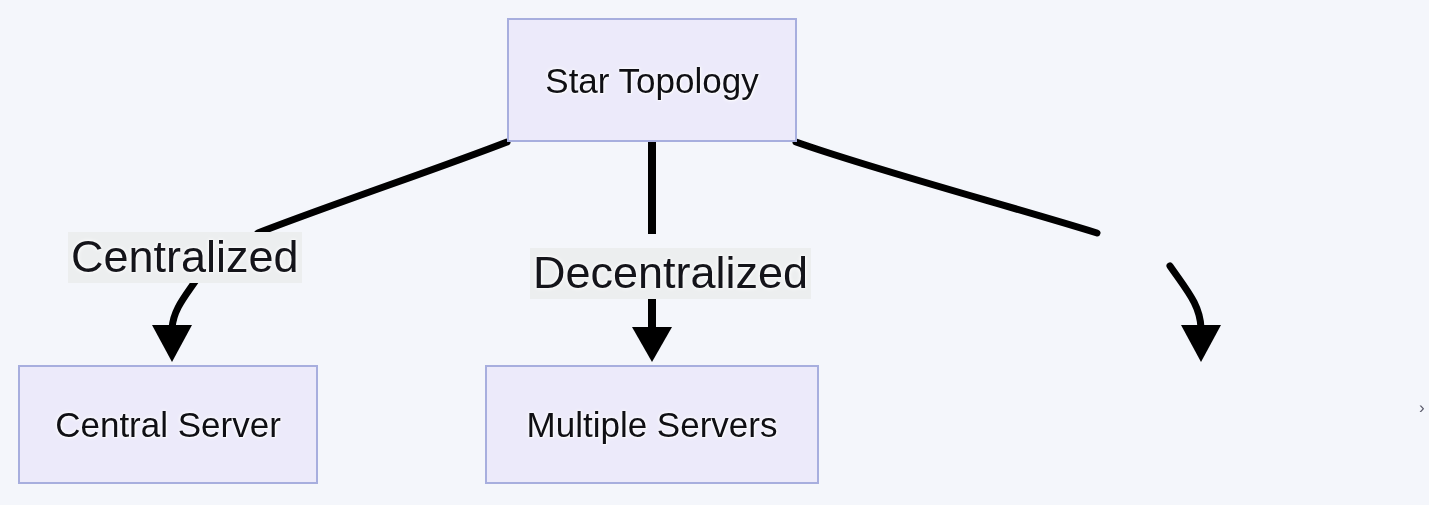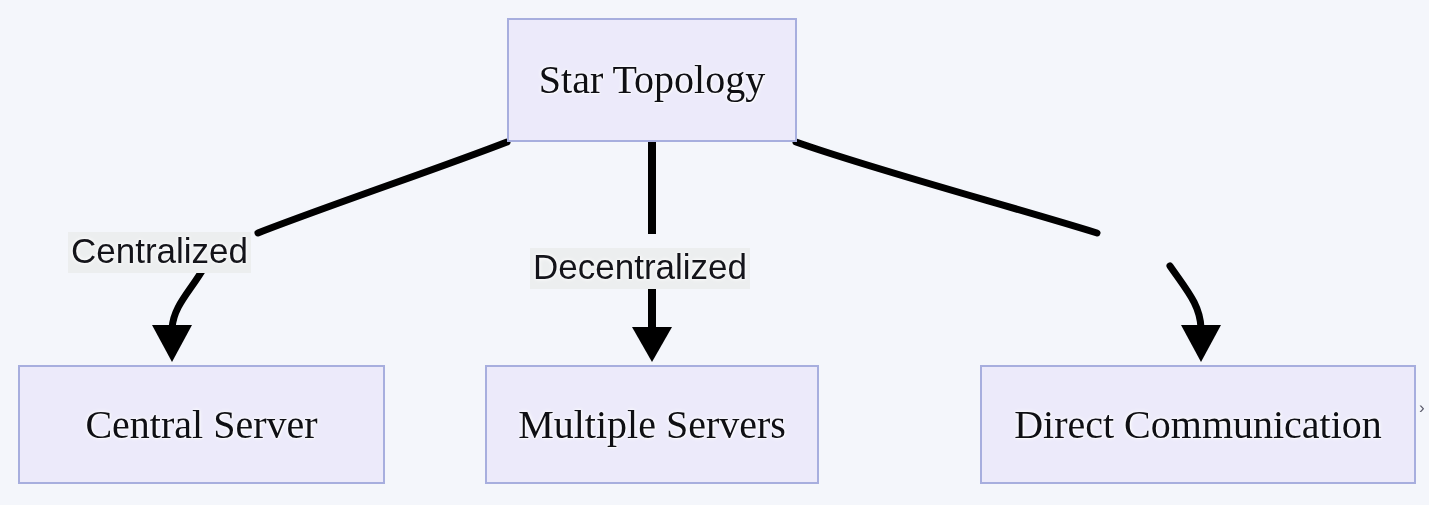--- a/index.html
+++ b/index.html
@@ -33,61 +33,61 @@
     position: absolute;
     box-sizing: border-box;
     background: #eceafa;
     border: 2px solid #a7aede;
     display: flex;
     align-items: center;
     justify-content: center;
     z-index: 3;
   }
   .node-label {
-    font-family: Liberation Serif, serif;
-    font-size: 40px;
+    font-family: Liberation Sans, sans-serif;
+    font-size: 35px;
     line-height: 1;
     color: #0f0f14;
     white-space: nowrap;
     text-shadow:
        0 0 3px #ffffff,
        0 0 5px #ffffff,
        1px 1px 0 rgba(255,255,255,0.55);
   }
   #node-star {
     left: 507px;
     top: 18px;
     width: 290px;
     height: 124px;
   }
   #node-central-server {
     left: 18px;
     top: 365px;
-    width: 367px;
+    width: 300px;
     height: 119px;
   }
   #node-multiple-servers {
     left: 485px;
     top: 365px;
     width: 334px;
     height: 119px;
   }
   #node-direct-communication {
     left: 980px;
     top: 365px;
     width: 436px;
     height: 119px;
   }
   
   .edge-label {
     position: absolute;
     z-index: 4;
     background: #eceeef;
     font-family: "Liberation Sans", sans-serif;
-    font-size: 35px;
+    font-size: 45px;
     line-height: 1.05;
     color: #14141a;
     padding: 1px 3px 3px 3px;
     white-space: nowrap;
     text-shadow:
        0 0 3px #ffffff,
        0 0 5px #ffffff;
   }
   #edge-label-centralized {
     left: 68px;
@@ -145,19 +145,16 @@
 
 
   <div class="node" id="node-central-server">
     <span class="node-label">Central Server</span>
   </div>
 
   <div class="node" id="node-multiple-servers">
     <span class="node-label">Multiple Servers</span>
   </div>
 
-  <div class="node" id="node-direct-communication">
-    <span class="node-label">Direct Communication</span>
-  </div>
 
   <div id="edge-artifact">›</div>
 
 </div>
 
 </body></html>

